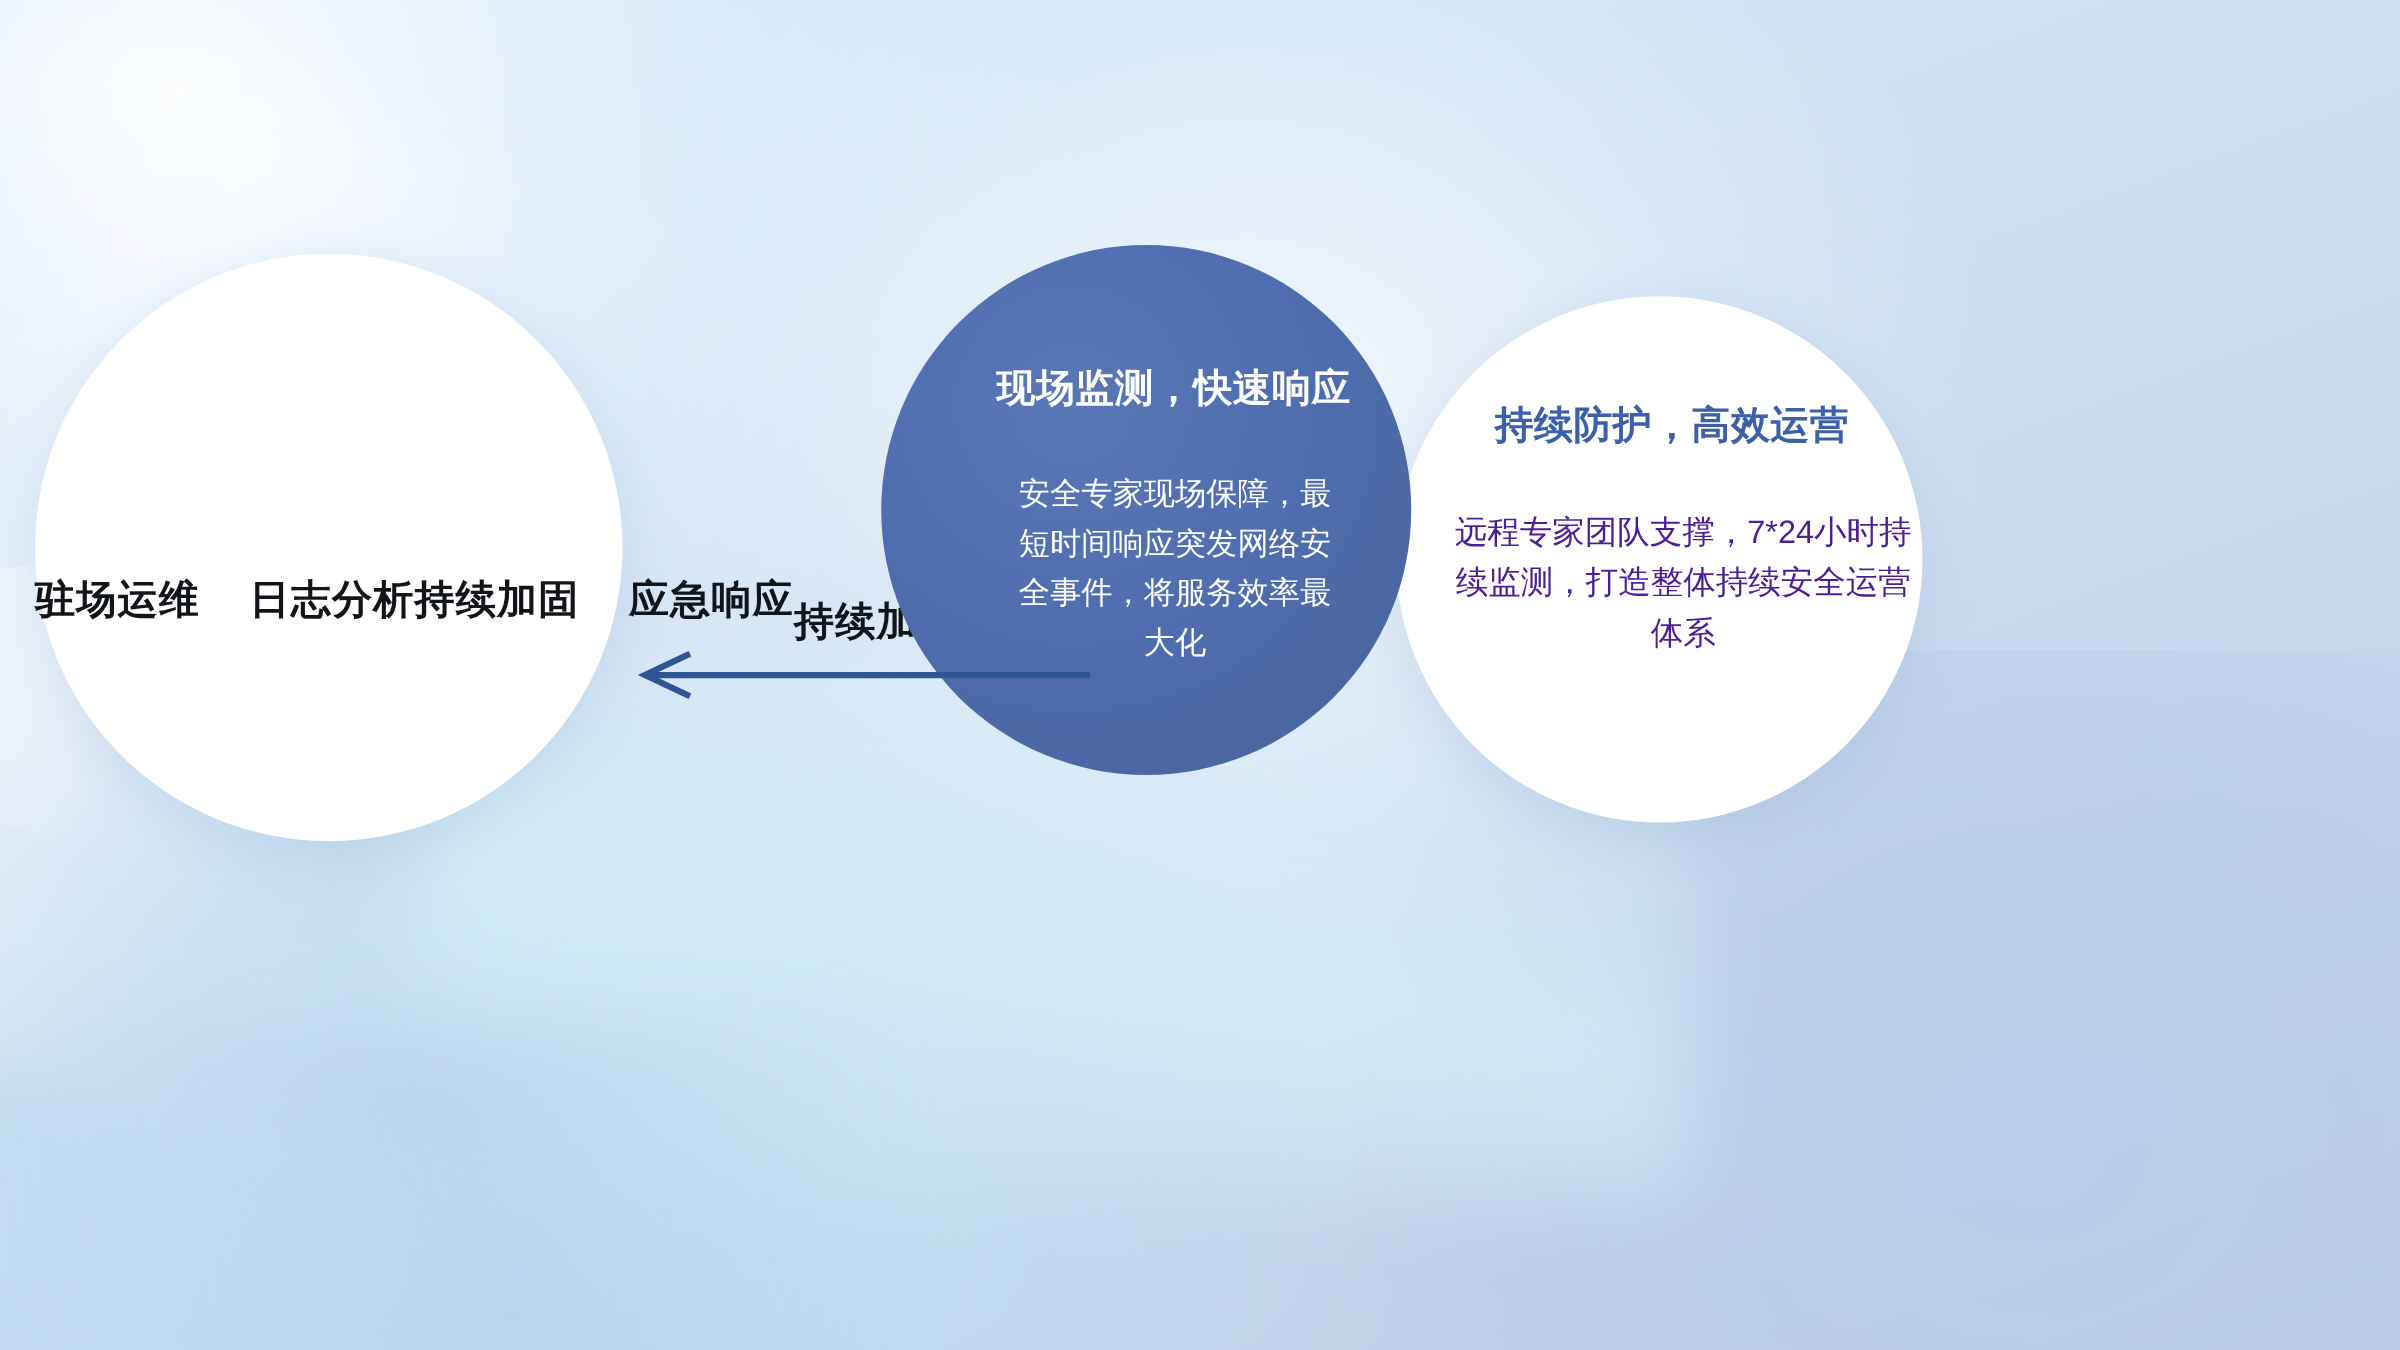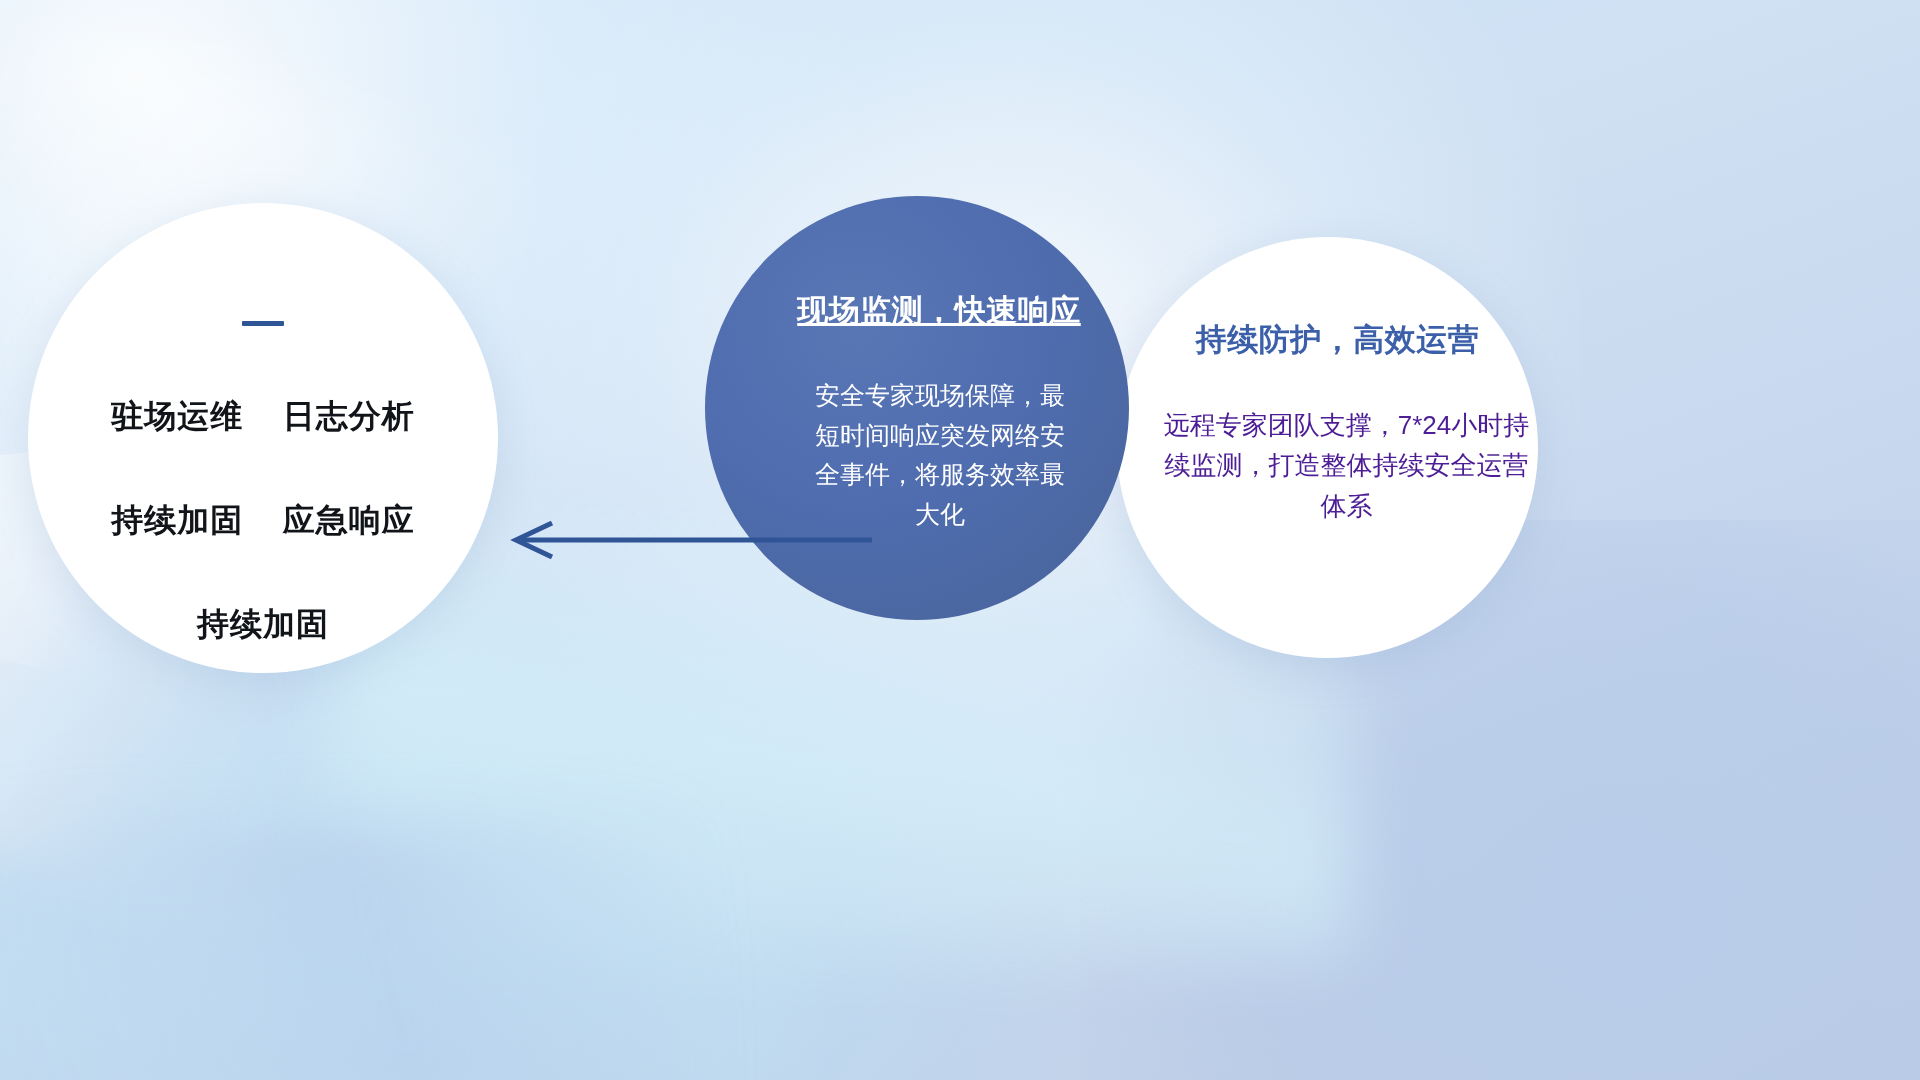--- a/index.html
+++ b/index.html
@@ -138,25 +138,24 @@
   }
 
   #circle-left {
     left: 28px;
     top: 203px;
     width: 470px;
     height: 470px;
     background: #ffffff;
     box-shadow: 0 10px 42px rgba(120,150,190,0.20);
     display: flex;
-    flex-direction: column;
+    flex-direction: row;
     align-items: center;
     justify-content: flex-start;
     padding-top: 118px;
-    gap: 36px;
   }
   #circle-left .divider {
     width: 42px;
     height: 5px;
     background: #2f5597;
     border-radius: 1px;
     margin-bottom: 38px;
   }
   .left-line {
     color: #111418;
@@ -183,21 +182,20 @@
     padding: 98px 36px 0 36px;
   }
   #circle-dark .dark-title {
     color: #ffffff;
     font-weight: bold;
     font-size: 31px;
     line-height: 1.1;
     white-space: nowrap;
     letter-spacing: 0.5px;
     margin-left: 44px;
-    text-decoration: underline;
   }
   #circle-dark .dark-body {
     color: #ffffff;
     font-size: 25px;
     line-height: 1.58;
     text-align: center;
     margin-top: 48px;
     margin-left: 46px;
     width: 260px;
   }

